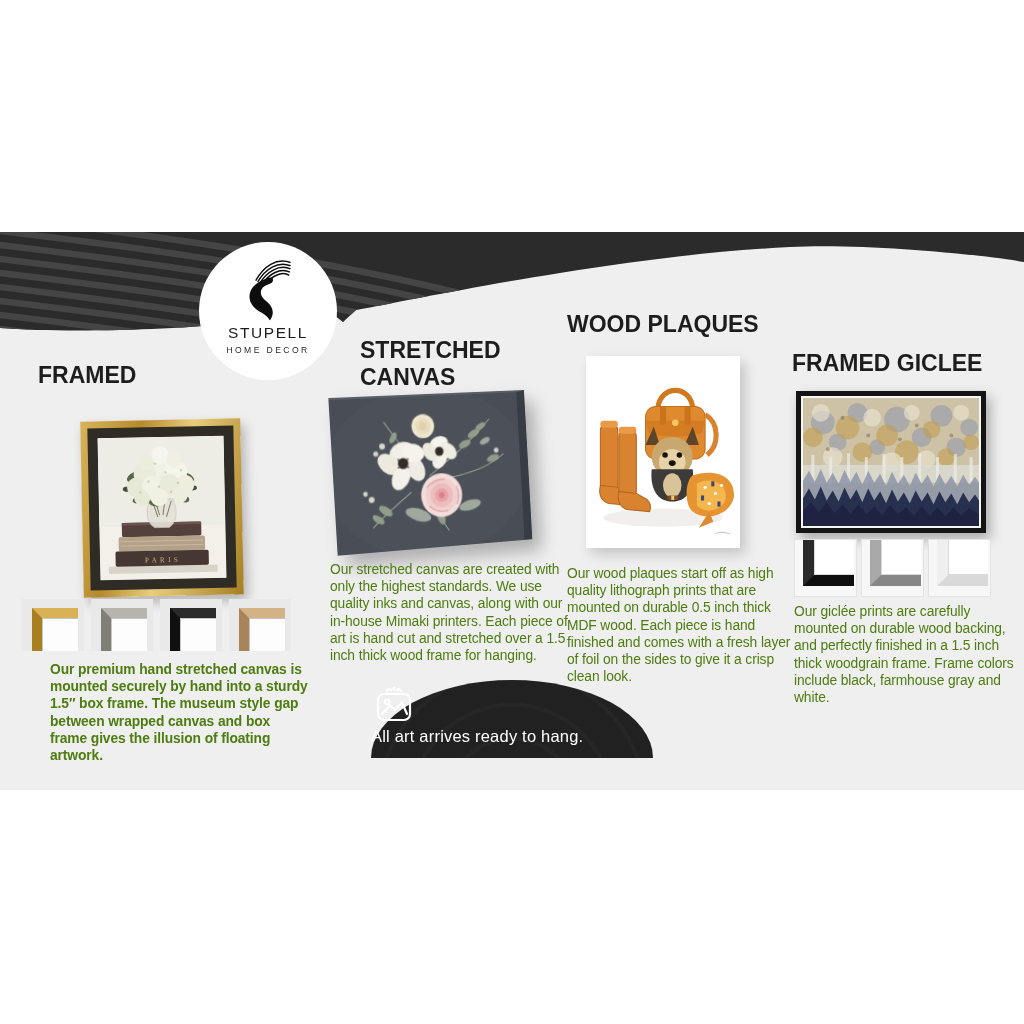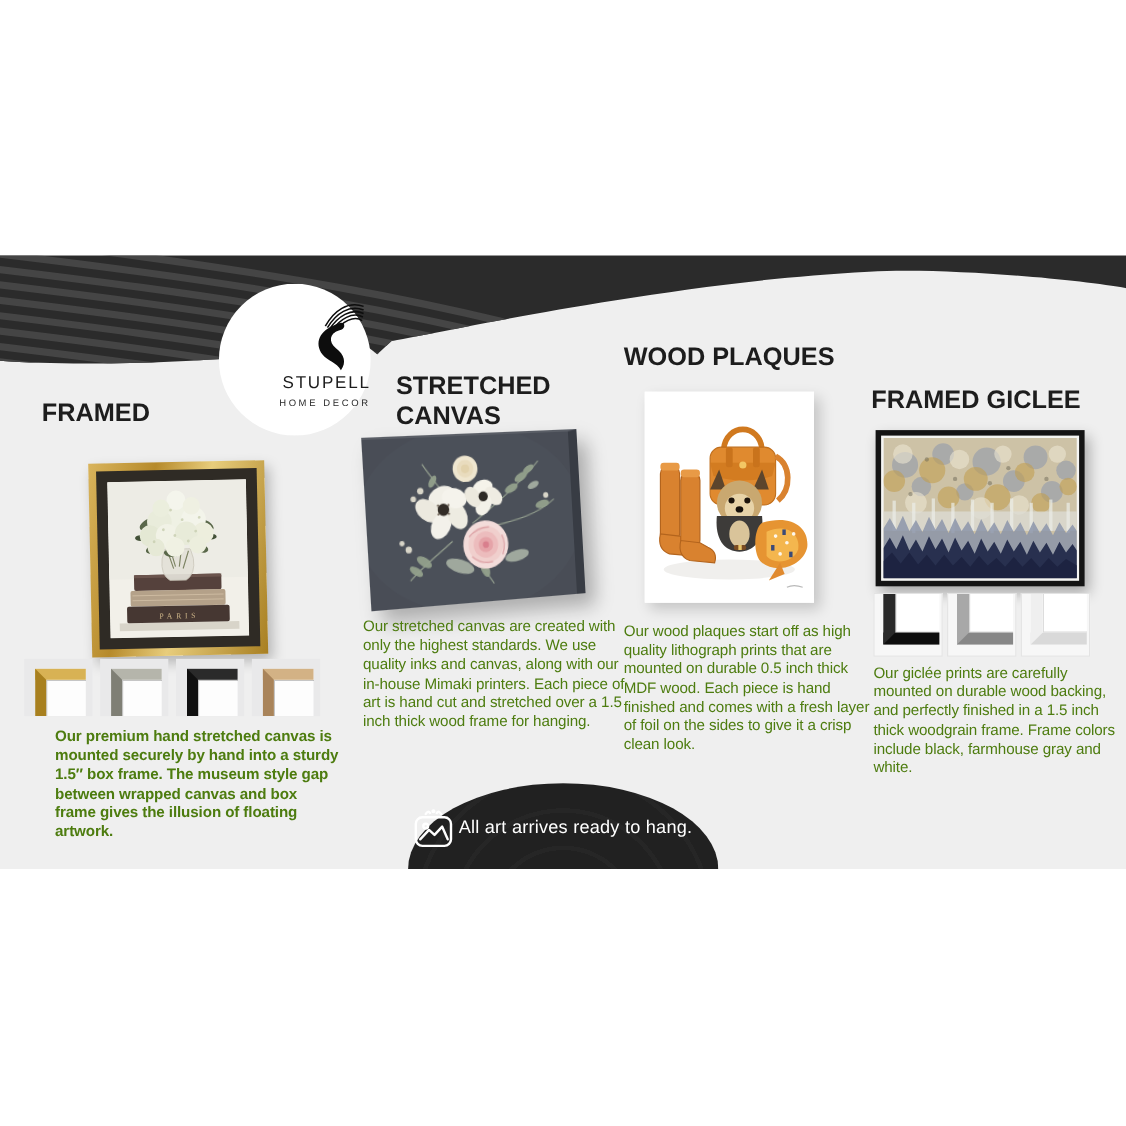--- a/index.html
+++ b/index.html
@@ -3,22 +3,22 @@
 <meta charset="utf-8">
 <style>
   html,body{margin:0;padding:0;background:#ffffff;}
   #page{position:relative;width:1024px;height:1024px;background:#ffffff;overflow:hidden;
         font-family:"Liberation Sans",sans-serif;margin:0 auto;}
   
   .panel{position:absolute;left:0;top:232px;width:1024px;height:558px;background:#efefef;}
   
   .band{position:absolute;left:0;top:232px;width:1024px;height:132px;}
   
-  .badge{position:absolute;left:199px;top:258px;width:138px;height:138px;border-radius:50%;
-         background:#ffffff;display:flex;flex-direction:column;align-items:flex-end;z-index:5;}
+  .badge{position:absolute;left:199px;top:242px;width:138px;height:138px;border-radius:50%;
+         background:#ffffff;display:flex;flex-direction:column;align-items:center;z-index:5;}
   .badge svg{margin-top:10px;}
   .brand-name{font-size:15.5px;letter-spacing:1.6px;color:#1c1c1c;font-weight:500;margin-top:2px;}
   .brand-tag{font-size:8.6px;letter-spacing:2.4px;color:#2a2a2a;margin-top:3px;}
   
   .h-title{position:absolute;font-weight:700;font-size:23px;line-height:27px;color:#1d1d1d;letter-spacing:0;}
   
   .body-txt{position:absolute;font-size:13.8px;line-height:17.2px;color:#4d7c0f;letter-spacing:-0.1px;}
   
   .float-frame{position:absolute;left:82px;top:420px;width:160px;height:176px;
       background:linear-gradient(105deg,#d9b45c 0%,#b68a2b 30%,#e8cd7c 55%,#a87f22 100%);
@@ -43,22 +43,22 @@
       background:#494d56;}
   
   .plaque-card{position:absolute;left:586px;top:356px;width:154px;height:192px;background:#ffffff;
       box-shadow:5px 6px 12px rgba(0,0,0,.18);}
   
   .giclee-frame{position:absolute;left:796px;top:391px;width:190px;height:142px;background:#141414;
       box-shadow:4px 6px 12px rgba(0,0,0,.3);}
   .giclee-mat{position:absolute;inset:5px;background:#f5f5f3;}
   .giclee-art{position:absolute;inset:2px;overflow:hidden;}
   
-  .arch{position:absolute;left:371px;top:712px;width:282px;height:78px;background:#212121;
-      border-radius:50% 50% 0 0 / 100% 100% 0 0;display:flex;flex-direction:row;align-items:center;
+  .arch{position:absolute;left:371px;top:680px;width:282px;height:78px;background:#212121;
+      border-radius:50% 50% 0 0 / 100% 100% 0 0;display:flex;flex-direction:column;align-items:flex-start;
       background-image:repeating-radial-gradient(circle at 50% 160%, #212121 0 30px, #262626 30px 34px);}
   .arch-msg{color:#ffffff;font-size:16.5px;margin-top:2px;letter-spacing:0.2px;}
 </style>
 </head>
 <body>
 
 <div id="page">
 
   <div class="panel"></div>
 

